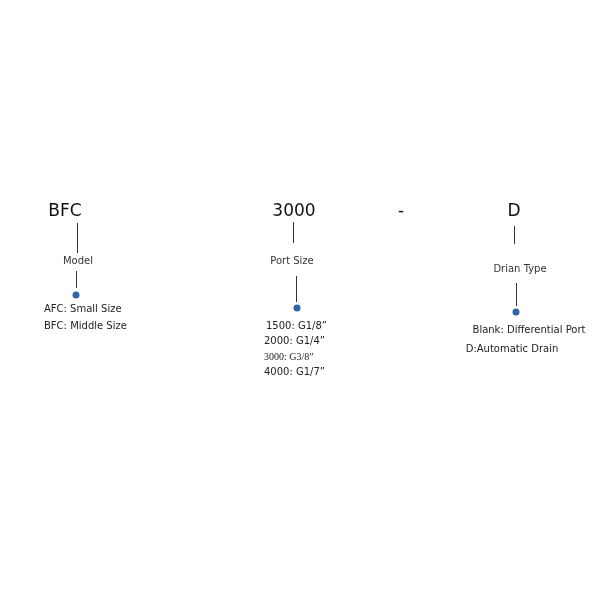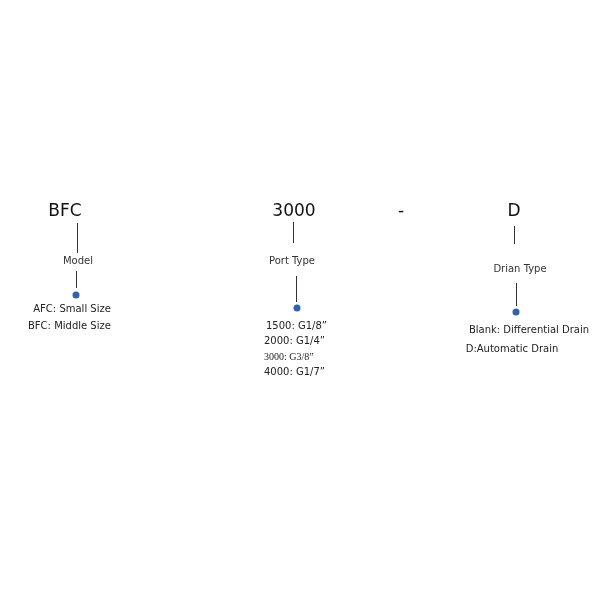--- a/index.html
+++ b/index.html
@@ -14,38 +14,38 @@
     .center { transform:translateX(-50%); }
   </style>
 </head>
 <body>
 
 <div class="abs code" style="left:65px; top:200px;">BFC</div>
 <div class="abs vline" style="left:77px; top:223px; height:30px;"></div>
 <div class="abs label" style="left:78px; top:254px;">Model</div>
 <div class="abs vline" style="left:76px; top:271px; height:17px;"></div>
 <div class="abs dot" style="left:76px; top:295px;"></div>
-<div class="abs" style="left:28px; top:302px;text-align:right;">
+<div class="abs" style="left:44px; top:302px;">
   <div class="opt">AFC: Small Size</div>
   <div class="opt" style="margin-top:3px;">BFC: Middle Size</div>
 </div>
 
 <div class="abs code" style="left:294px; top:200px;text-align:right;">3000</div>
 <div class="abs vline" style="left:293px; top:222px; height:21px;"></div>
-<div class="abs label" style="left:292px; top:254px;">Port Type</div>
+<div class="abs label" style="left:292px; top:254px;">Port Size</div>
 <div class="abs vline" style="left:296px; top:276px; height:26px;"></div>
 <div class="abs dot" style="left:297px; top:308px;"></div>
 <div class="abs" style="left:264px; top:319px;">
   <div class="opt" style="padding-left:2px;text-align:center;">1500: G1/8”</div>
   <div class="opt" style="margin-top:1px;">2000: G1/4”</div>
   <div class="opt" style="margin-top:2px;font-family:Liberation Serif, serif;">3000: G3/8”</div>
   <div class="opt" style="margin-top:1px;">4000: G1/7”</div>
 </div>
 
 <div class="abs code" style="left:401px; top:200px;">-</div>
 
 <div class="abs code" style="left:514px; top:200px;">D</div>
 <div class="abs vline" style="left:514px; top:226px; height:18px;"></div>
 <div class="abs label" style="left:520px; top:262px;">Drian Type</div>
 <div class="abs vline" style="left:516px; top:283px; height:23px;"></div>
 <div class="abs dot" style="left:516px; top:312px;"></div>
-<div class="abs opt center" style="left:529px; top:323px;">Blank: Differential Drain</div>
+<div class="abs opt center" style="left:529px; top:323px;">Blank: Differential Port</div>
 <div class="abs opt center" style="left:512px; top:342px;">D:Automatic Drain</div>
 
 </body></html>

